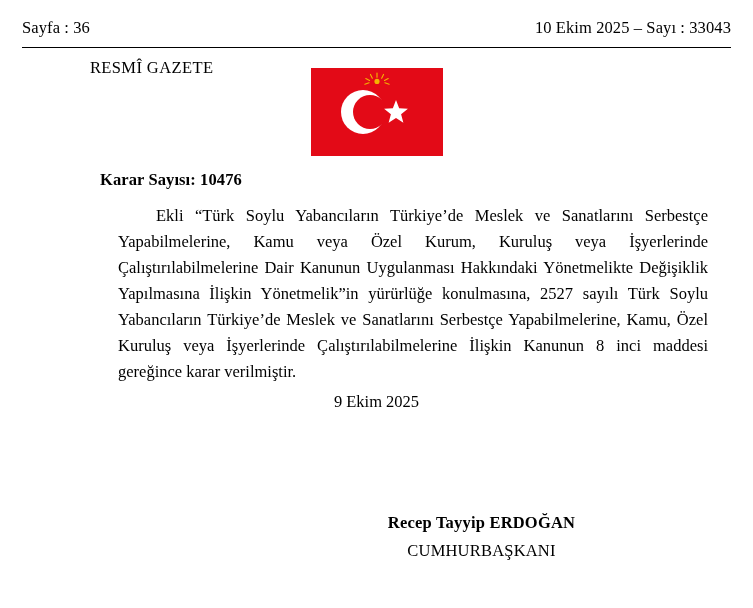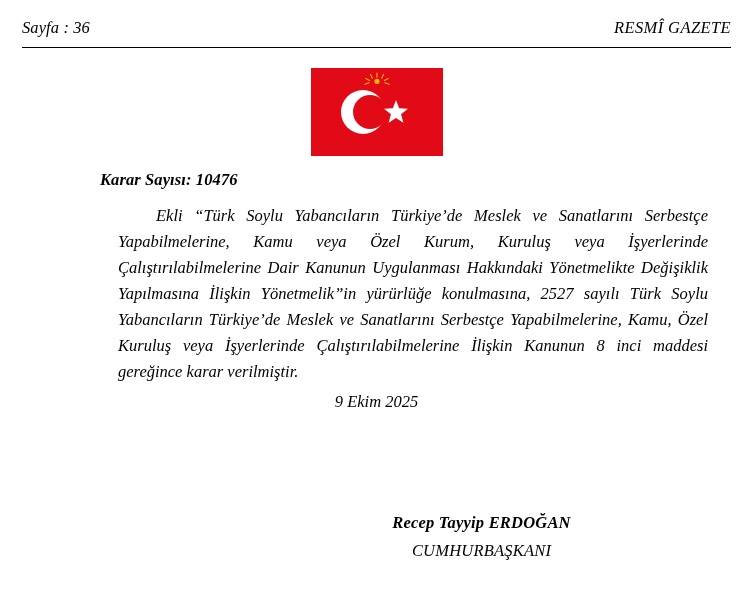--- a/index.html
+++ b/index.html
@@ -12,43 +12,43 @@
     background: #ffffff;
     font-family: "Liberation Serif", serif;
     color: #000000;
     overflow: hidden;
   }
   .page {
     position: relative;
     width: 753px;
     height: 500px;
     box-sizing: border-box;
-    font-style: italic;
   }
   
   .header {
     position: absolute;
     top: 18px;
     left: 22px;
     right: 22px;
     height: 30px;
     display: flex;
     align-items: flex-start;
     justify-content: space-between;
     font-size: 16.5px;
     letter-spacing: 0.1px;
   }
   .header-left {
     white-space: nowrap;
   }
   .header-center {
     white-space: nowrap;
     flex: 1;
-    text-align: right;
+    text-align: left;
     letter-spacing: 0.4px;
+    margin-top: 40px;
   }
   .header-right {
     white-space: nowrap;
   }
   .header-rule {
     position: absolute;
     top: 47px;
     left: 22px;
     right: 22px;
     height: 1px;
@@ -158,20 +158,21 @@
   }
 </style>
 </head>
 <body>
 
 <div class="page">
 
   <div class="header">
     <div class="header-left">Sayfa : 36</div>
     <div class="header-center">RESMÎ GAZETE</div>
+    <div class="header-right">10 Ekim 2025 – Sayı : 33043</div>
   </div>
   <div class="header-rule"></div>
 
   <div class="flag-wrap">
     <div class="flag">
       <svg class="sun" viewBox="0 0 60 34">
         <g stroke="#F4B400" stroke-width="2.4" stroke-linecap="round">
           <line x1="30" y1="2" x2="30" y2="11"></line>
           <line x1="16" y1="5" x2="20" y2="13"></line>
           <line x1="44" y1="5" x2="40" y2="13"></line>

